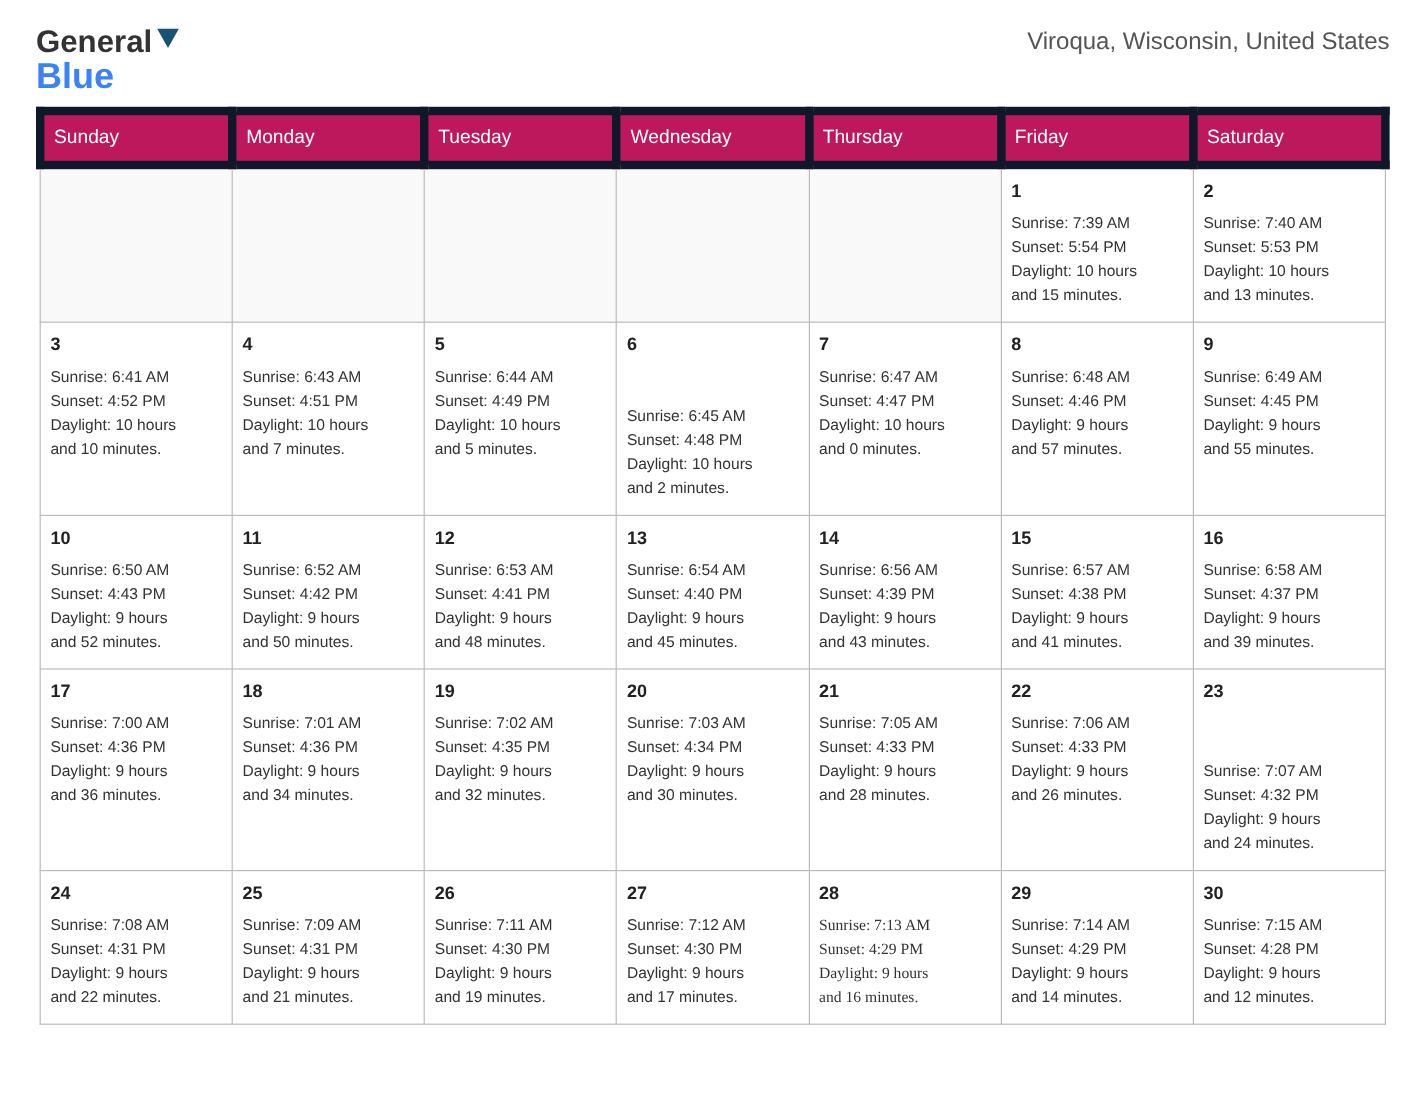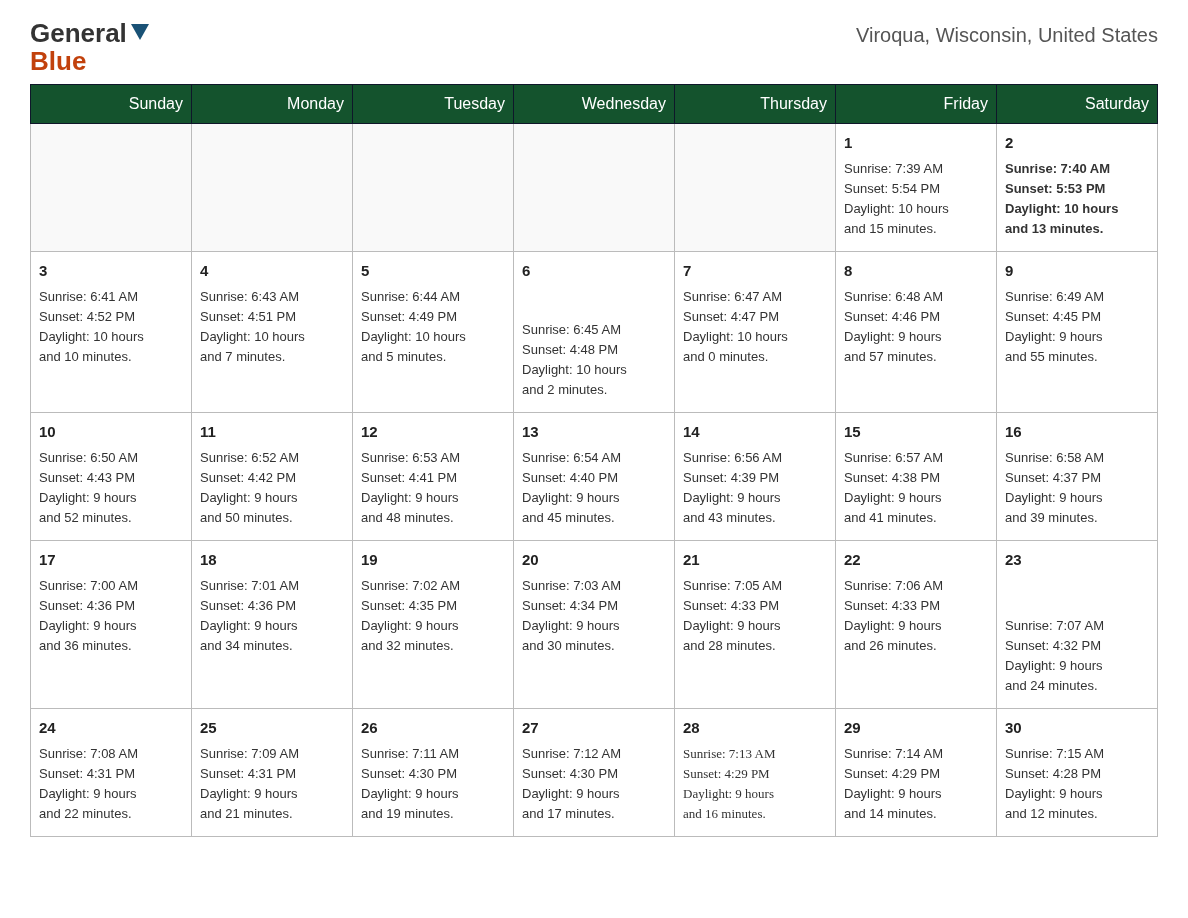--- a/index.html
+++ b/index.html
@@ -21,23 +21,23 @@
       flex-direction: column;
       align-items: flex-start;
     }
     .logo-general {
       font-size: 26px;
       font-weight: bold;
       color: #333;
       line-height: 1;
     }
     .logo-blue {
-      font-size: 26px;
+      font-size: 30px;
       font-weight: bold;
-      color: #c2410c;
+      color: #3b82f6;
       line-height: 1;
       margin-top: 2px;
     }
     .title-section {
       text-align: right;
     }
     .month-title {
       font-size: 52px;
       font-weight: normal;
       color: #222;
@@ -47,27 +47,27 @@
       font-size: 20px;
       color: #555;
       margin-top: 4px;
     }
     .calendar {
       width: 100%;
       border-collapse: collapse;
       margin-top: 10px;
     }
     .calendar th {
-      background-color: #14532d;
+      background-color: #be185d;
       color: #fff;
       padding: 10px 8px;
-      text-align: right;
+      text-align: left;
       font-size: 16px;
       font-weight: normal;
-      border: 1px solid #0f172a;
+      border: 7px solid #0f172a;
     }
     .calendar td {
       vertical-align: top;
       padding: 8px 8px 12px 8px;
       border: 1px solid #bbb;
       width: calc(100% / 7);
       min-height: 110px;
       font-size: 13px;
       color: #333;
       line-height: 1.5;
@@ -141,21 +141,21 @@
         <td class="empty"></td>
         <td>
           <span class="day-number">1</span>
           <div class="day-info" style="white-space: pre-line;">Sunrise: 7:39 AM
 Sunset: 5:54 PM
 Daylight: 10 hours
 and 15 minutes.</div>
         </td>
         <td>
           <span class="day-number">2</span>
-          <div class="day-info" style="white-space: pre-line; font-weight: bold;">Sunrise: 7:40 AM
+          <div class="day-info" style="white-space: pre-line;">Sunrise: 7:40 AM
 Sunset: 5:53 PM
 Daylight: 10 hours
 and 13 minutes.</div>
         </td>
       </tr>
       <tr>
         <td>
           <span class="day-number">3</span>
           <div class="day-info" style="white-space: pre-line;">Sunrise: 6:41 AM
 Sunset: 4:52 PM

